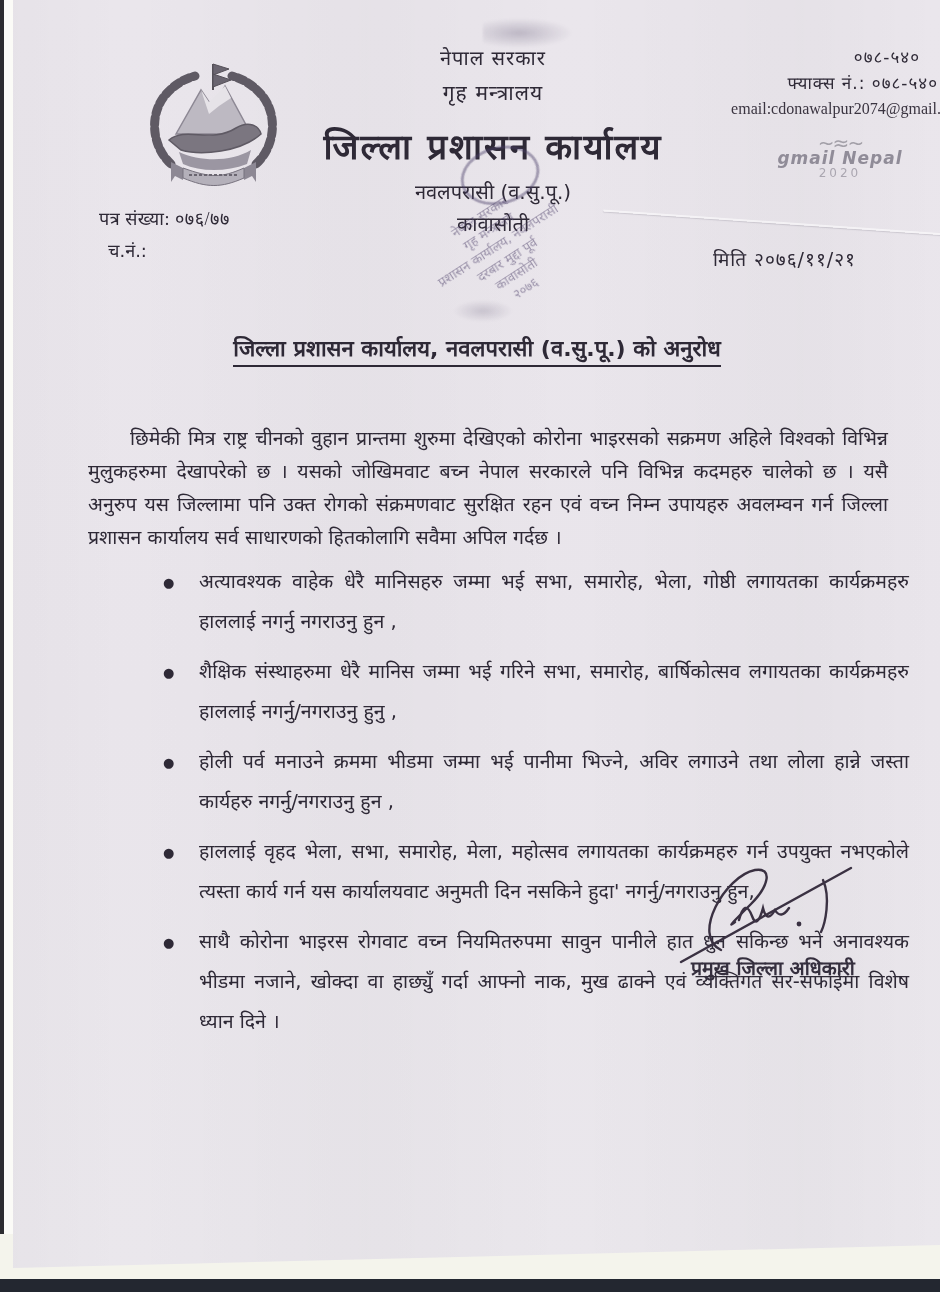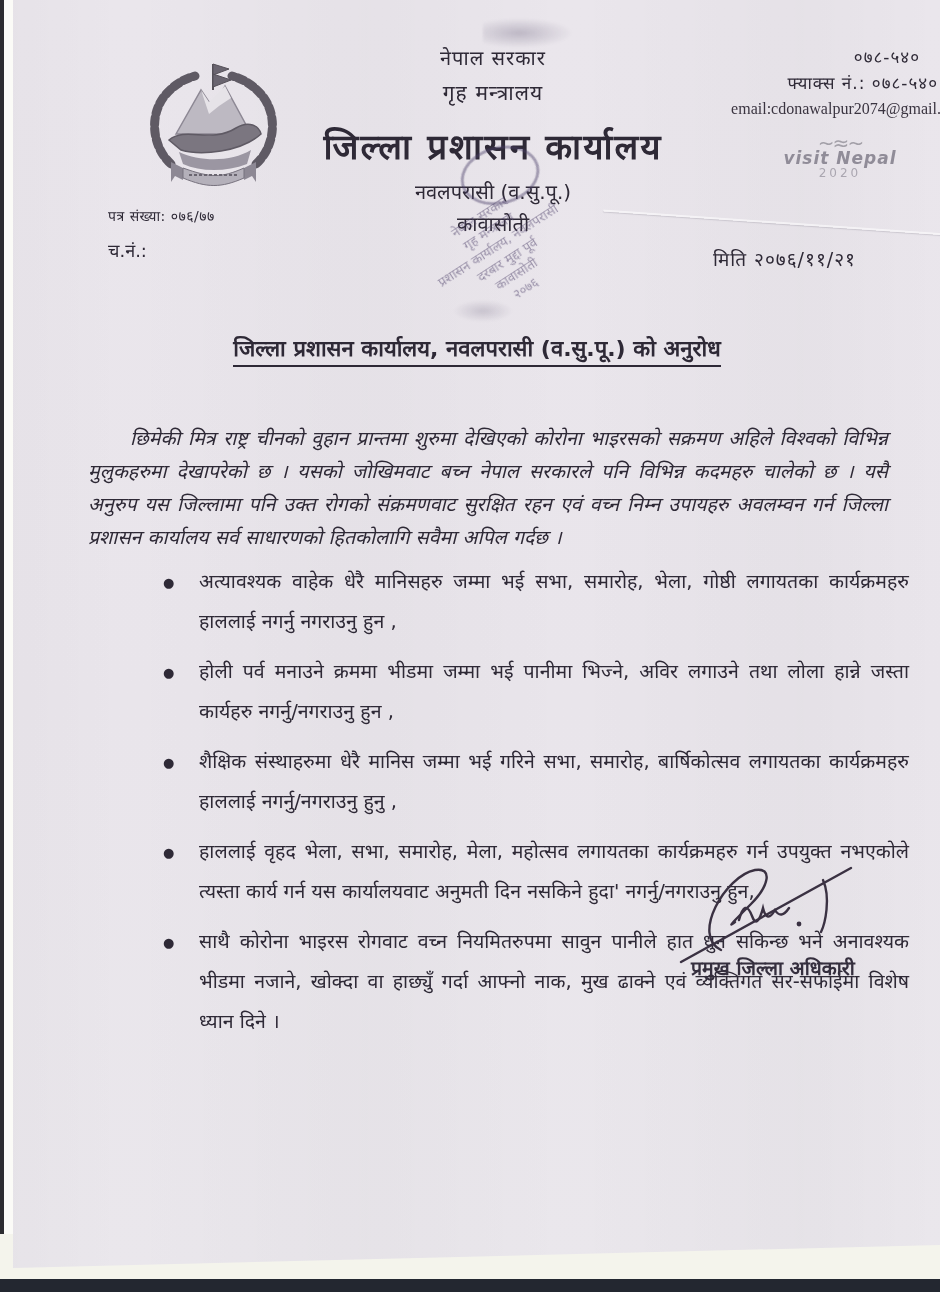--- a/index.html
+++ b/index.html
@@ -37,21 +37,21 @@
   .phone-line{font-size:17px;letter-spacing:1px;padding-right:28px;}
   .fax-line{font-size:17px;letter-spacing:1px;padding-right:10px;}
   .email-line{font-size:16px;font-family:"Liberation Serif","DejaVu Serif",serif;color:#3a3440;}
 
   .visit-nepal{right:30px;top:138px;width:140px;text-align:center;color:#9a96a0;}
   .vn-swoosh{font-size:20px;line-height:10px;letter-spacing:-2px;color:#a3a0a8;}
   .vn-text{font-size:17px;font-style:italic;font-weight:700;color:#908c98;letter-spacing:1px;}
   .vn-year{font-size:12px;color:#aaa6b0;letter-spacing:3px;margin-top:-2px;}
 
   
-  .letter-no{left:95px;top:206px;font-size:14px;letter-spacing:0.5px;}
+  .letter-no{left:86px;top:206px;font-size:18px;letter-spacing:0.5px;font-family:Liberation Serif, serif;}
   .ch-no{left:95px;top:238px;font-size:18px;}
   .date-line{left:700px;top:246px;font-size:19px;letter-spacing:1px;}
 
   
   .stamp{left:388px;top:196px;width:240px;height:170px;transform:rotate(-33deg);
     color:rgba(74,62,104,0.52);filter:blur(0.4px);text-align:center;}
   .stamp .s-line{font-size:13px;line-height:17px;white-space:nowrap;}
   .stamp-ellipse{position:absolute;left:120px;top:-44px;width:74px;height:52px;
     border:3px solid rgba(74,62,104,0.45);border-radius:50%;transform:rotate(18deg);filter:blur(0.6px);}
   .smudge{left:470px;top:18px;width:90px;height:30px;
@@ -62,21 +62,21 @@
     filter:blur(1px);}
   .crease{left:590px;top:222px;width:360px;height:2px;background:rgba(255,255,255,0.55);
     box-shadow:0 1px 1px rgba(120,115,130,0.25);transform:rotate(4deg);}
 
   
   .subject{left:64px;top:332px;width:800px;text-align:center;font-size:22px;font-weight:700;}
   .subject span{border-bottom:2px solid #2e2936;padding-bottom:4px;text-align:right;}
 
   
   .opening{left:75px;top:422px;width:800px;font-size:19.5px;line-height:33px;
-    text-align:justify;text-indent:42px;font-style:italic;}
+    text-align:justify;text-indent:42px;}
   .bullets{left:148px;top:562px;width:748px;list-style:none;margin:0;padding:0;}
   .bullets li{position:relative;font-size:19.5px;line-height:40px;text-align:justify;
     padding-left:38px;margin-bottom:10px;}
   .bullets li::before{content:"●";position:absolute;left:2px;top:1px;font-size:13px;}
 
   
   .signature-block{left:660px;top:858px;width:250px;}
   .sig-svg{display:block;}
   .sig-title{font-size:19.5px;font-weight:700;color:#352f3e;white-space:nowrap;margin-top:-14px;margin-left:18px;}
 
@@ -129,21 +129,21 @@
   </div>
 
   <div class="abs hdr-right">
     <div class="phone-line">०७८-५४०</div>
     <div class="fax-line">फ्याक्स नं.: ०७८-५४०</div>
     <div class="email-line">email:cdonawalpur2074@gmail.c</div>
   </div>
 
   <div class="abs visit-nepal">
     <div class="vn-swoosh">~≈~</div>
-    <div class="vn-text">visit Nepal</div>
+    <div class="vn-text">gmail Nepal</div>
     <div class="vn-year">2020</div>
   </div>
 
   <div class="abs letter-no">पत्र संख्या: ०७६/७७</div>
   <div class="abs ch-no">च.नं.:</div>
   <div class="abs date-line">मिति २०७६/११/२१</div>
 
   <div class="abs stamp">
     <div class="stamp-ellipse"></div>
     <div class="s-line">नेपाल सरकार</div>
@@ -158,22 +158,22 @@
   <div class="abs crease"></div>
 
   <div class="abs subject">
     <span>जिल्ला प्रशासन कार्यालय, नवलपरासी (व.सु.पू.) को अनुरोध</span>
   </div>
 
   <div class="abs opening">छिमेकी मित्र राष्ट्र चीनको वुहान प्रान्तमा शुरुमा देखिएको कोरोना भाइरसको सक्रमण अहिले विश्वको विभिन्न मुलुकहरुमा देखापरेको छ । यसको जोखिमवाट बच्न नेपाल सरकारले पनि विभिन्न कदमहरु चालेको छ । यसै अनुरुप यस जिल्लामा पनि उक्त रोगको संक्रमणवाट सुरक्षित रहन एवं वच्न निम्न उपायहरु अवलम्वन गर्न जिल्ला प्रशासन कार्यालय सर्व साधारणको हितकोलागि सवैमा अपिल गर्दछ ।</div>
 
   <ul class="abs bullets">
     <li>अत्यावश्यक वाहेक धेरै मानिसहरु जम्मा भई सभा, समारोह, भेला, गोष्ठी लगायतका कार्यक्रमहरु हाललाई नगर्नु नगराउनु हुन ,</li>
+    <li>शैक्षिक संस्थाहरुमा धेरै मानिस जम्मा भई गरिने सभा, समारोह, बार्षिकोत्सव लगायतका कार्यक्रमहरु हाललाई नगर्नु/नगराउनु हुनु ,</li>
     <li>होली पर्व मनाउने क्रममा भीडमा जम्मा भई पानीमा भिज्ने, अविर लगाउने तथा लोला हान्ने जस्ता कार्यहरु नगर्नु/नगराउनु हुन ,</li>
-    <li>शैक्षिक संस्थाहरुमा धेरै मानिस जम्मा भई गरिने सभा, समारोह, बार्षिकोत्सव लगायतका कार्यक्रमहरु हाललाई नगर्नु/नगराउनु हुनु ,</li>
     <li>हाललाई वृहद भेला, सभा, समारोह, मेला, महोत्सव लगायतका कार्यक्रमहरु गर्न उपयुक्त नभएकोले त्यस्ता कार्य गर्न यस कार्यालयवाट अनुमती दिन नसकिने हुदा' नगर्नु/नगराउनु हुन,</li>
     <li>साथै कोरोना भाइरस रोगवाट वच्न नियमितरुपमा सावुन पानीले हात धुन सकिन्छ भने अनावश्यक भीडमा नजाने, खोक्दा वा हाछ्युँ गर्दा आफ्नो नाक, मुख ढाक्ने  एवं व्यक्तिगत सर-सफाईमा विशेष ध्यान दिने ।</li>
   </ul>
 
   <div class="abs signature-block">
     <svg class="sig-svg" width="220" height="110" viewBox="0 0 220 110">
       <g fill="none" stroke="#3a3142" stroke-width="2.4" stroke-linecap="round">
         <path d="M48,92 C18,78 52,18 82,12 C100,9 96,28 78,46 C64,60 52,72 62,64"></path>
         <path d="M66,62 q6,-22 13,-4 q5,14 11,-8 q4,16 12,2 q6,10 14,-2"></path>
         <path d="M8,104 L178,10"></path>

